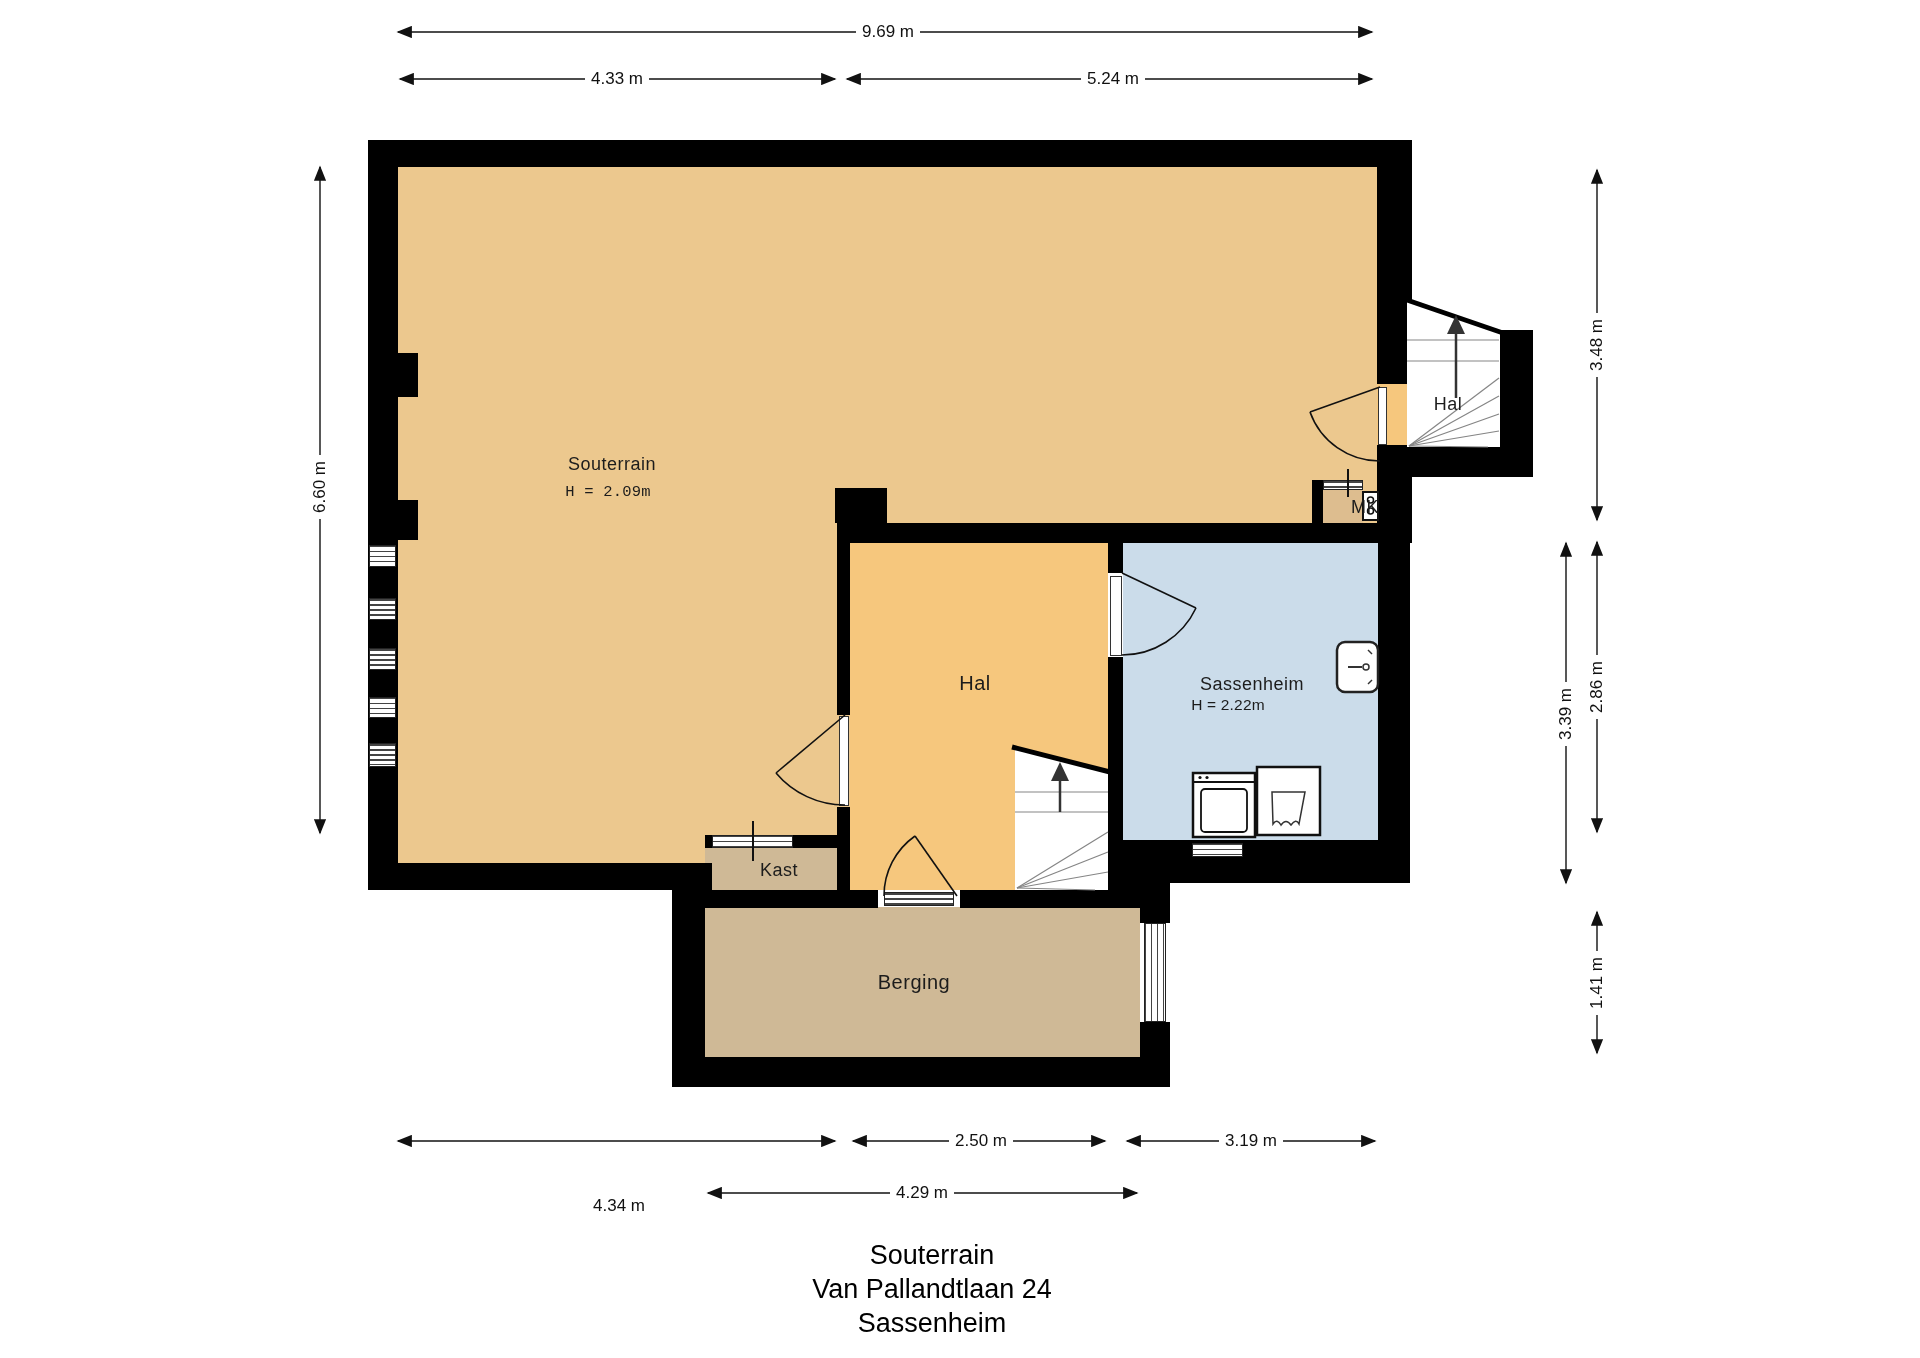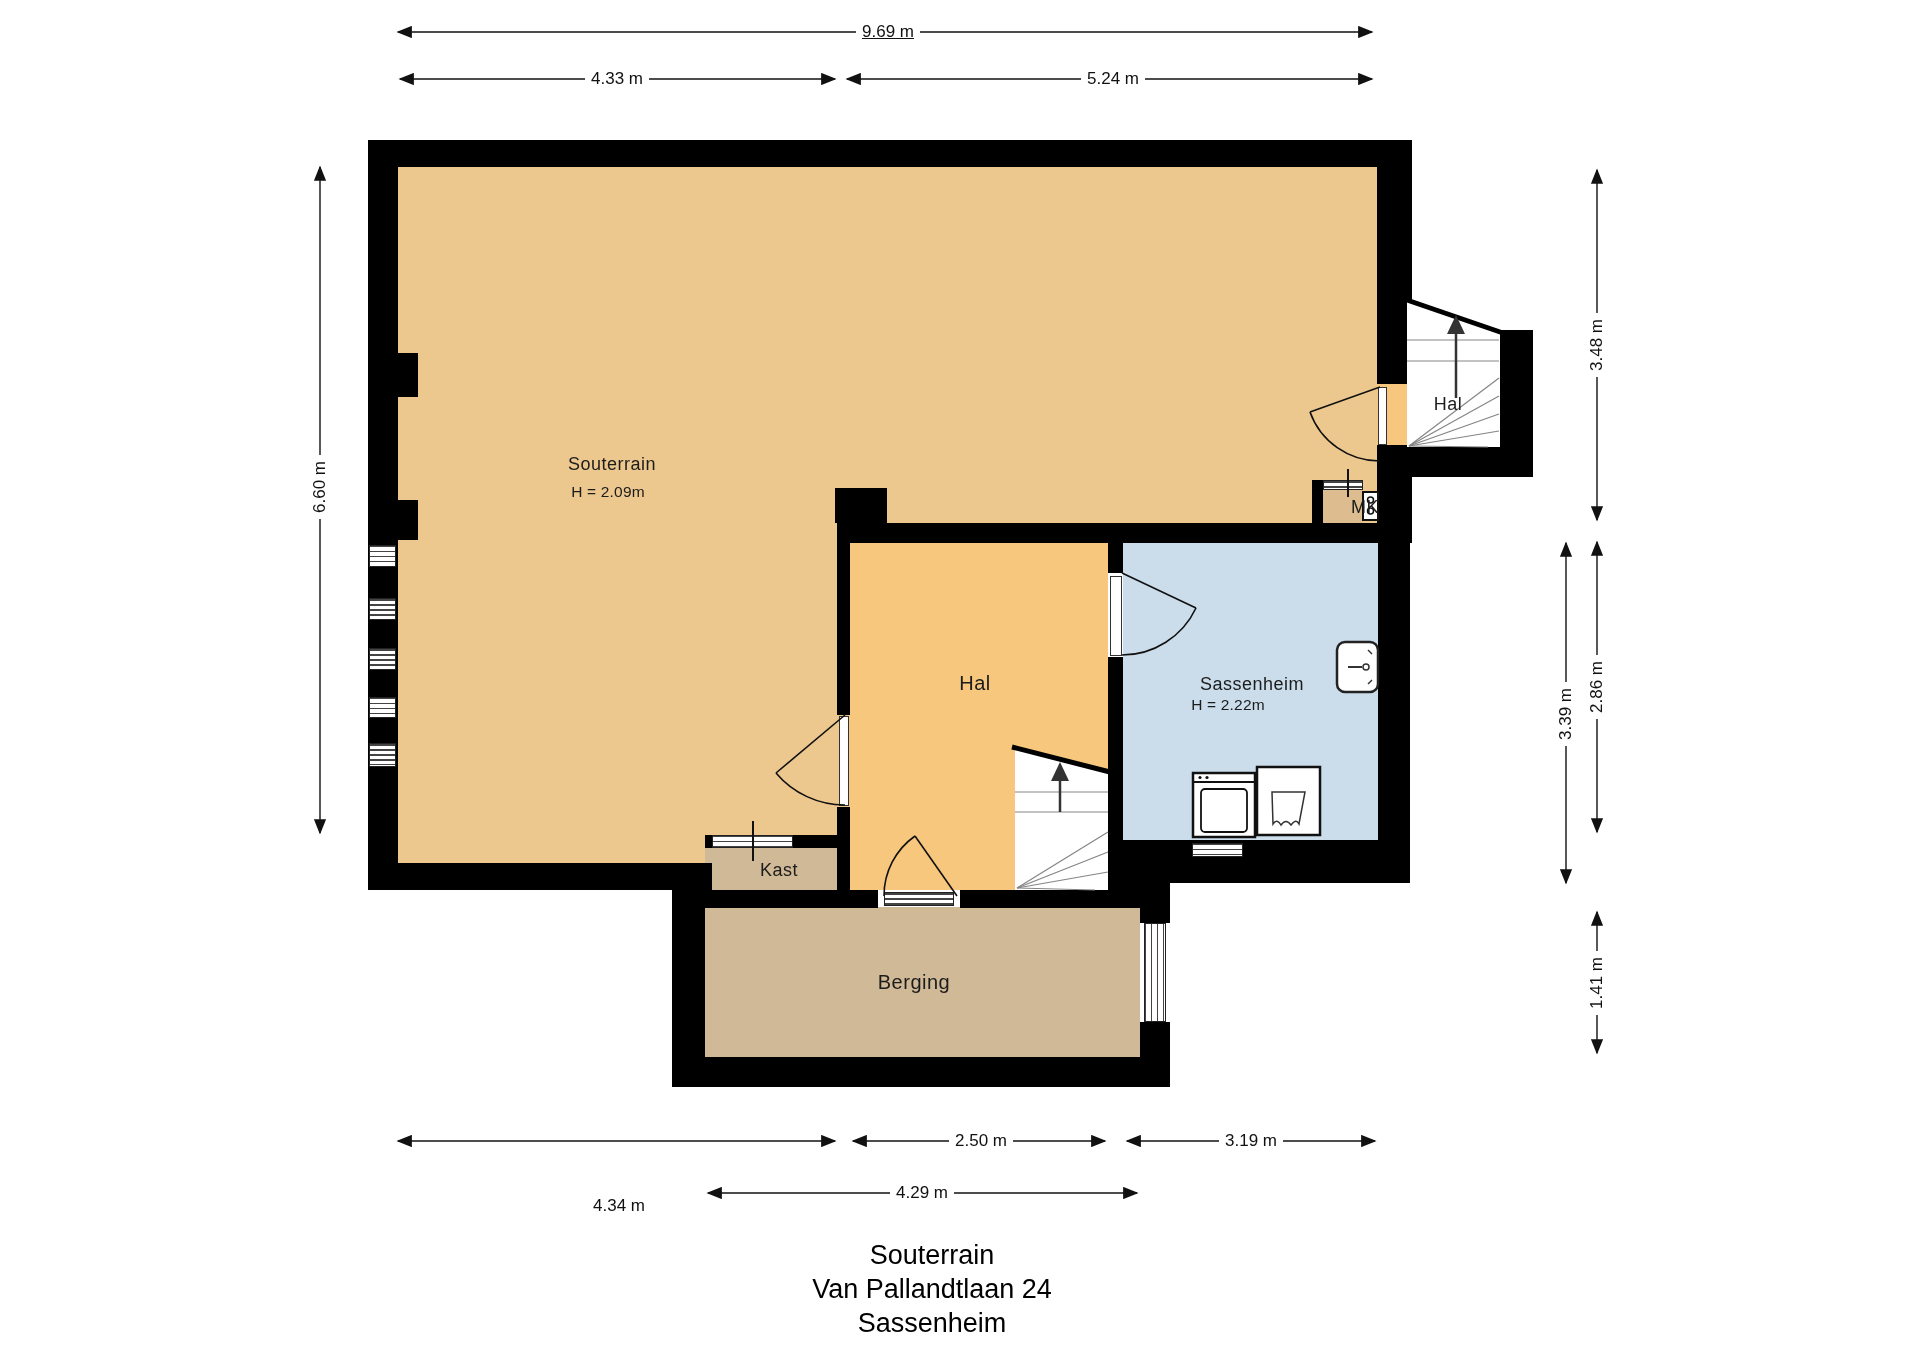--- a/index.html
+++ b/index.html
@@ -178,36 +178,36 @@
         <line x1="1597" y1="912" x2="1597" y2="1053" marker-start="url(#arr)" marker-end="url(#arr)"></line>
         <line x1="1566" y1="543" x2="1566" y2="883" marker-start="url(#arr)" marker-end="url(#arr)"></line>
         <line x1="398" y1="1141" x2="835" y2="1141" marker-start="url(#arr)" marker-end="url(#arr)"></line>
         <line x1="853" y1="1141" x2="1105" y2="1141" marker-start="url(#arr)" marker-end="url(#arr)"></line>
         <line x1="1127" y1="1141" x2="1375" y2="1141" marker-start="url(#arr)" marker-end="url(#arr)"></line>
         <line x1="708" y1="1193" x2="1137" y2="1193" marker-start="url(#arr)" marker-end="url(#arr)"></line>
       </g>
   </svg>
 
   <div class="room-label" style="left:612px;top:464px;">Souterrain</div>
-  <div class="room-label sub" style="left:608px;top:492px;">H = 2.09m</div>
+  <div class="room-label sub" style="left:608px;top:492px;font-family:Liberation Mono, monospace;">H = 2.09m</div>
   <div class="room-label" style="left:1448px;top:404px;">Hal</div>
   <div class="room-label" style="left:1348px;top:507px;margin-left:17px;">MK</div>
   <div class="room-label big" style="left:975px;top:683px;">Hal</div>
   <div class="room-label" style="left:1252px;top:684px;">Sassenheim</div>
   <div class="room-label sub" style="left:1228px;top:705px;">H = 2.22m</div>
   <div class="room-label" style="left:779px;top:870px;">Kast</div>
   <div class="room-label big" style="left:914px;top:982px;">Berging</div>
 
   <div class="title-block">
     <div>Souterrain</div>
     <div>Van Pallandtlaan 24</div>
     <div>Sassenheim</div>
   </div>
 
-<div class="dim-label" style="left: 888px; top: 32px; text-decoration: underline;">9.69 m</div>
+<div class="dim-label" style="left: 888px; top: 32px;">9.69 m</div>
     <div class="dim-label" style="left: 617px; top: 79px;">4.33 m</div>
     <div class="dim-label" style="left: 1113px; top: 79px;">5.24 m</div>
     <div class="dim-label rot" style="left: 320px; top: 487px;">6.60 m</div>
     <div class="dim-label rot" style="left: 1597px; top: 345px;">3.48 m</div>
     <div class="dim-label rot" style="left: 1597px; top: 687px;">2.86 m</div>
     <div class="dim-label rot" style="left: 1597px; top: 983px;">1.41 m</div>
     <div class="dim-label rot" style="left: 1566px; top: 714px;">3.39 m</div>
     <div class="dim-label" style="left: 619px; top: 1206px;">4.34 m</div>
     <div class="dim-label" style="left: 981px; top: 1141px;">2.50 m</div>
     <div class="dim-label" style="left: 1251px; top: 1141px;">3.19 m</div>

